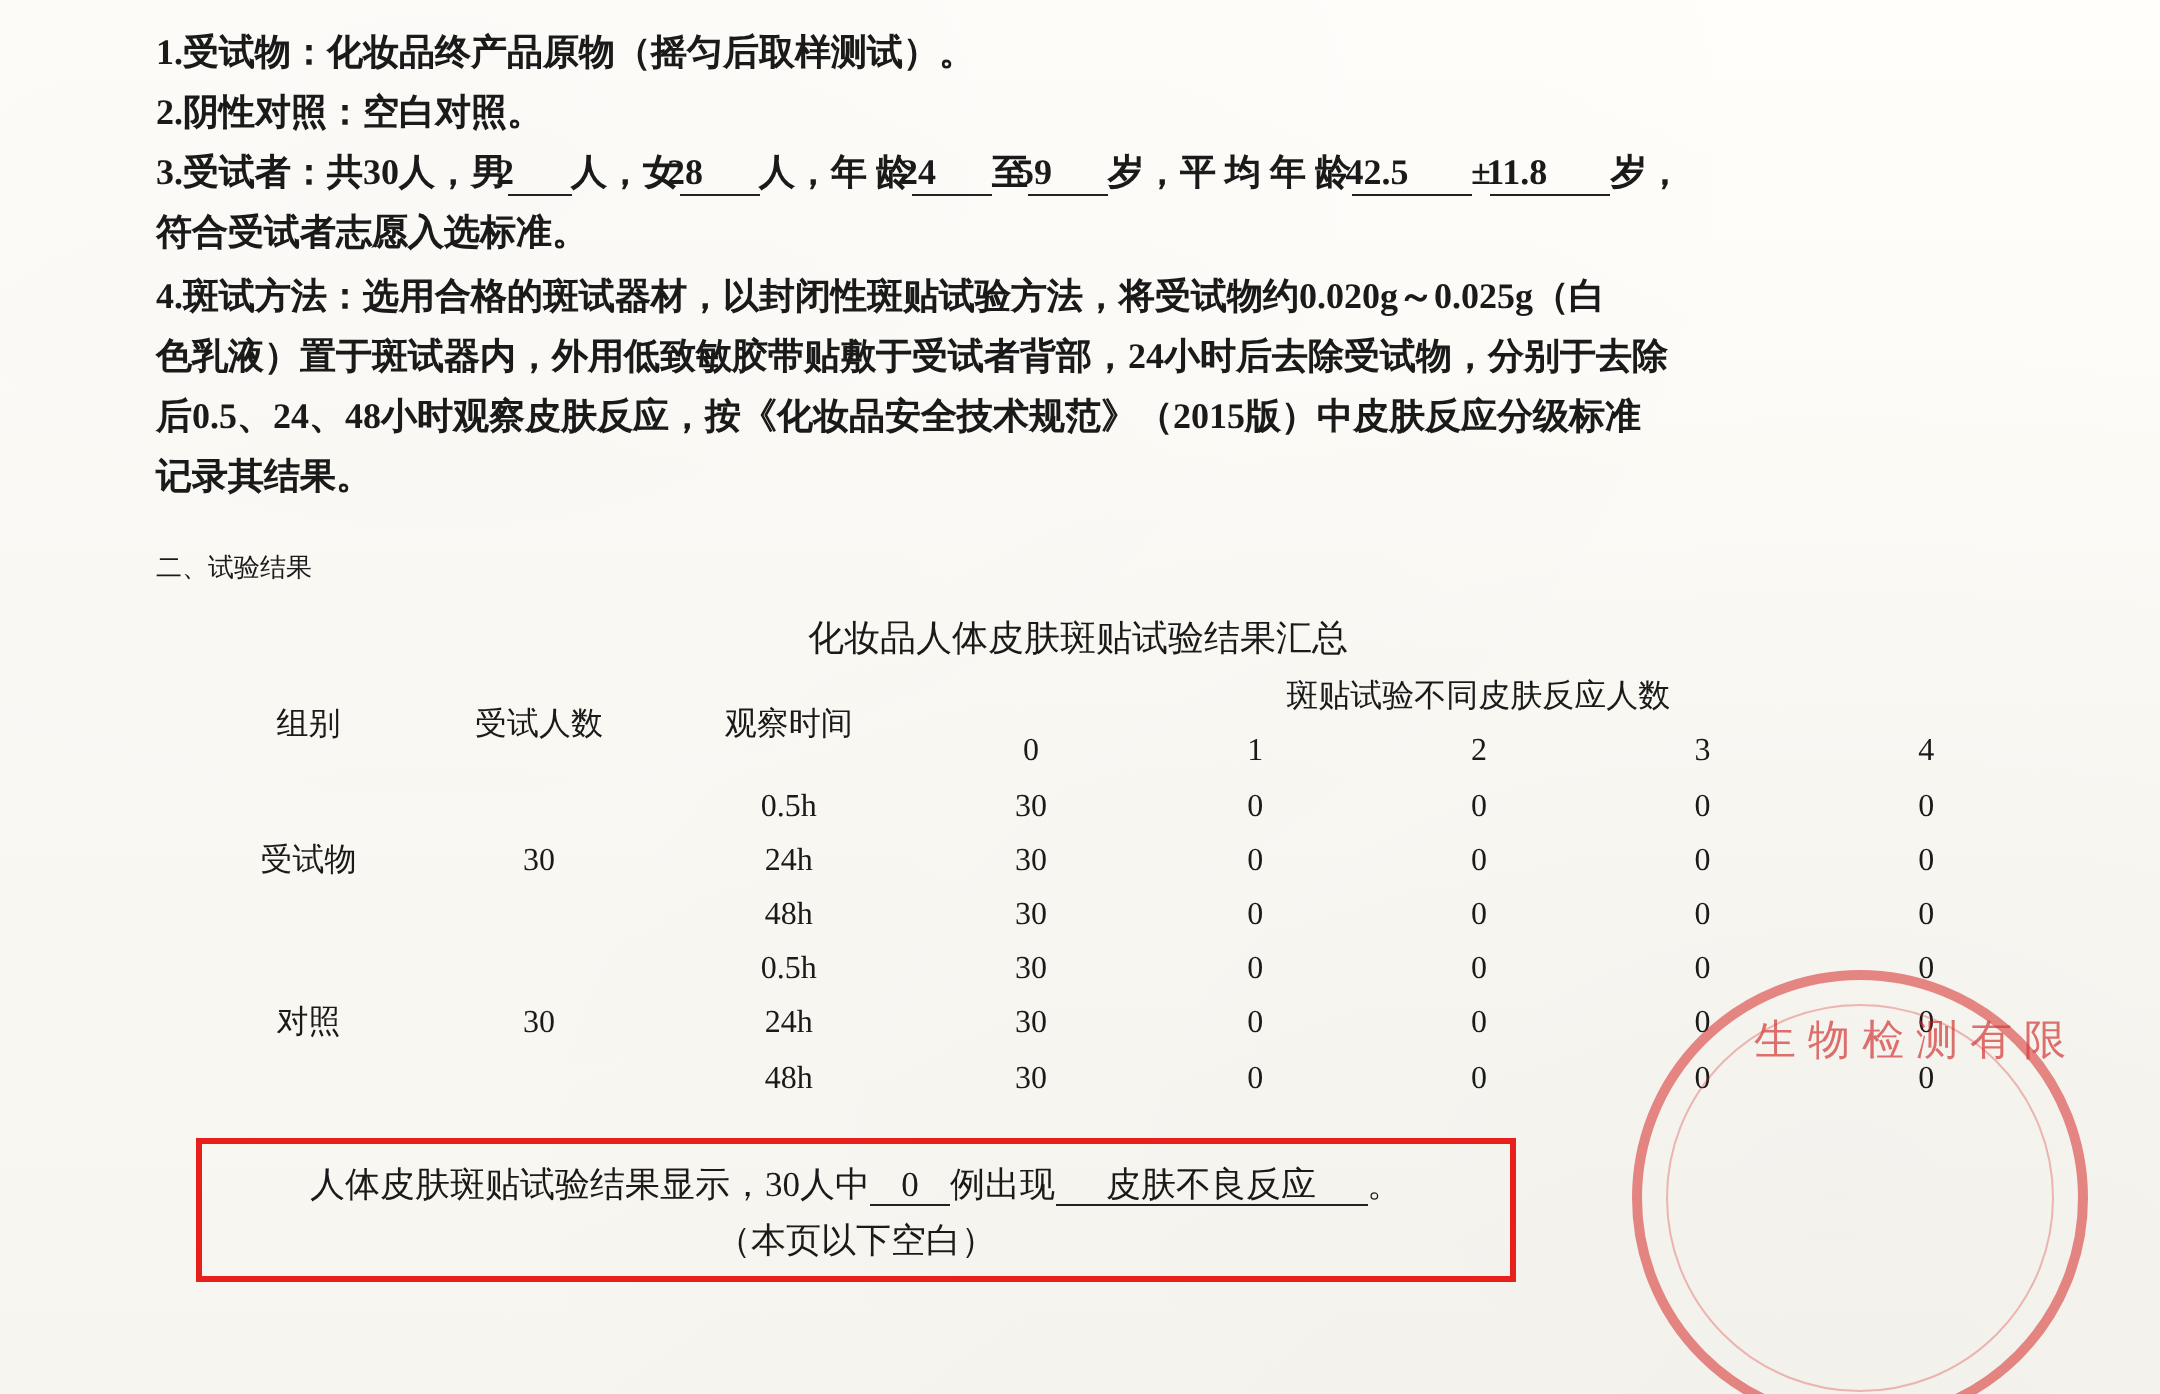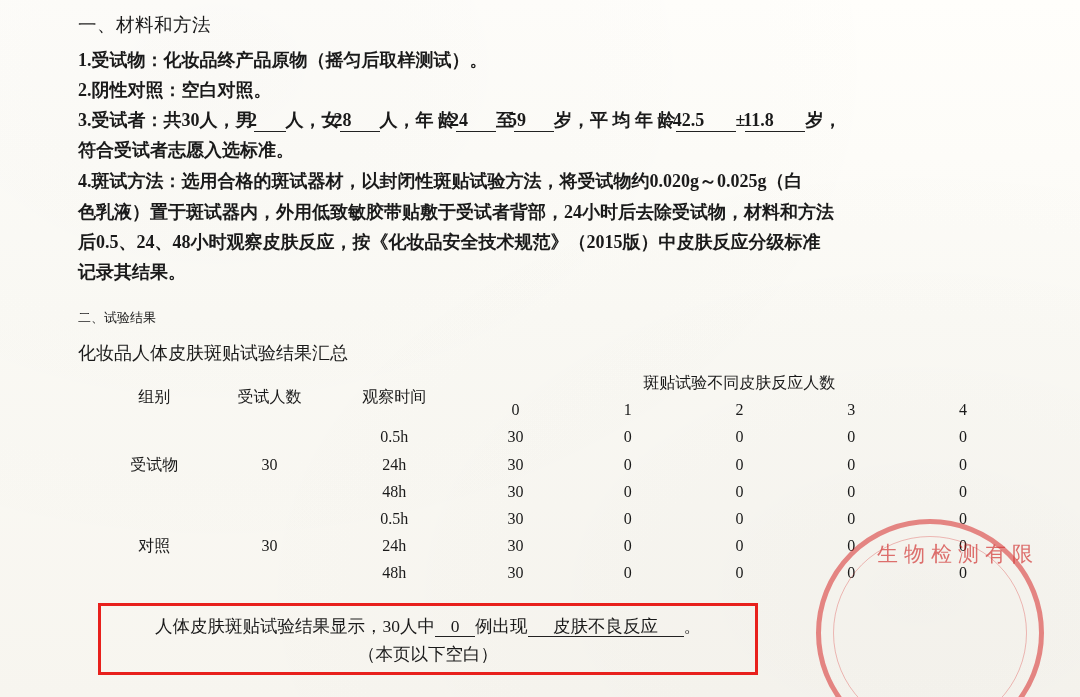--- a/index.html
+++ b/index.html
@@ -61,20 +61,21 @@
     padding-left: 34px;
     text-indent: -34px;
   }
 
   .section-two {
     margin-top: 22px;
     font-size: 13px;
   }
 
   .table-title {
+    text-align: center;
     font-size: 18px;
     margin: 14px 0 4px 0;
     padding-right: 40px;
   }
 
   table.result {
     border-collapse: collapse;
     width: 920px;
     margin: 0 auto;
     font-size: 16px;
@@ -154,39 +155,38 @@
     border: 1px solid rgba(214,40,40,0.35);
   }
 </style>
 </head>
 <body>
 
 <div class="paper-texture"></div>
 
 <div class="page">
 
-  <div class="section-title">一、材料和方法</div>
 
   <div class="para hang">
     <span>1.</span><span>受试物：化妆品终产品原物（摇匀后取样测试）。</span>
   </div>
 
   <div class="para hang">
     <span>2.</span><span>阴性对照：空白对照。</span>
   </div>
 
   <div class="para hang">
     <span>3.</span><span>受试者：共30人，男</span><span class="blank w-sm">2</span><span>人，女</span><span class="blank w-md">28</span><span>人，年 龄</span><span class="blank w-md">24</span><span>至</span><span class="blank w-md">59</span><span>岁，平 均 年 龄</span><span class="blank w-lg">42.5</span><span>±</span><span class="blank w-lg">11.8</span><span>岁，</span>
   </div>
   <div class="para">符合受试者志愿入选标准。</div>
 
   <div class="para hang para-block">
     <span>4.</span><span>斑试方法：选用合格的斑试器材，以封闭性斑贴试验方法，将受试物约0.020g～0.025g（白</span>
   </div>
-  <div class="para">色乳液）置于斑试器内，外用低致敏胶带贴敷于受试者背部，24小时后去除受试物，材料和方法</div>
+  <div class="para">色乳液）置于斑试器内，外用低致敏胶带贴敷于受试者背部，24小时后去除受试物，分别于去除</div>
   <div class="para">后0.5、24、48小时观察皮肤反应，按《化妆品安全技术规范》（2015版）中皮肤反应分级标准</div>
   <div class="para">记录其结果。</div>
 
   <div class="section-two">二、试验结果</div>
 
   <div class="table-title">化妆品人体皮肤斑贴试验结果汇总</div>
 
   <table class="result">
     <tbody>
       <tr class="rule-top">

